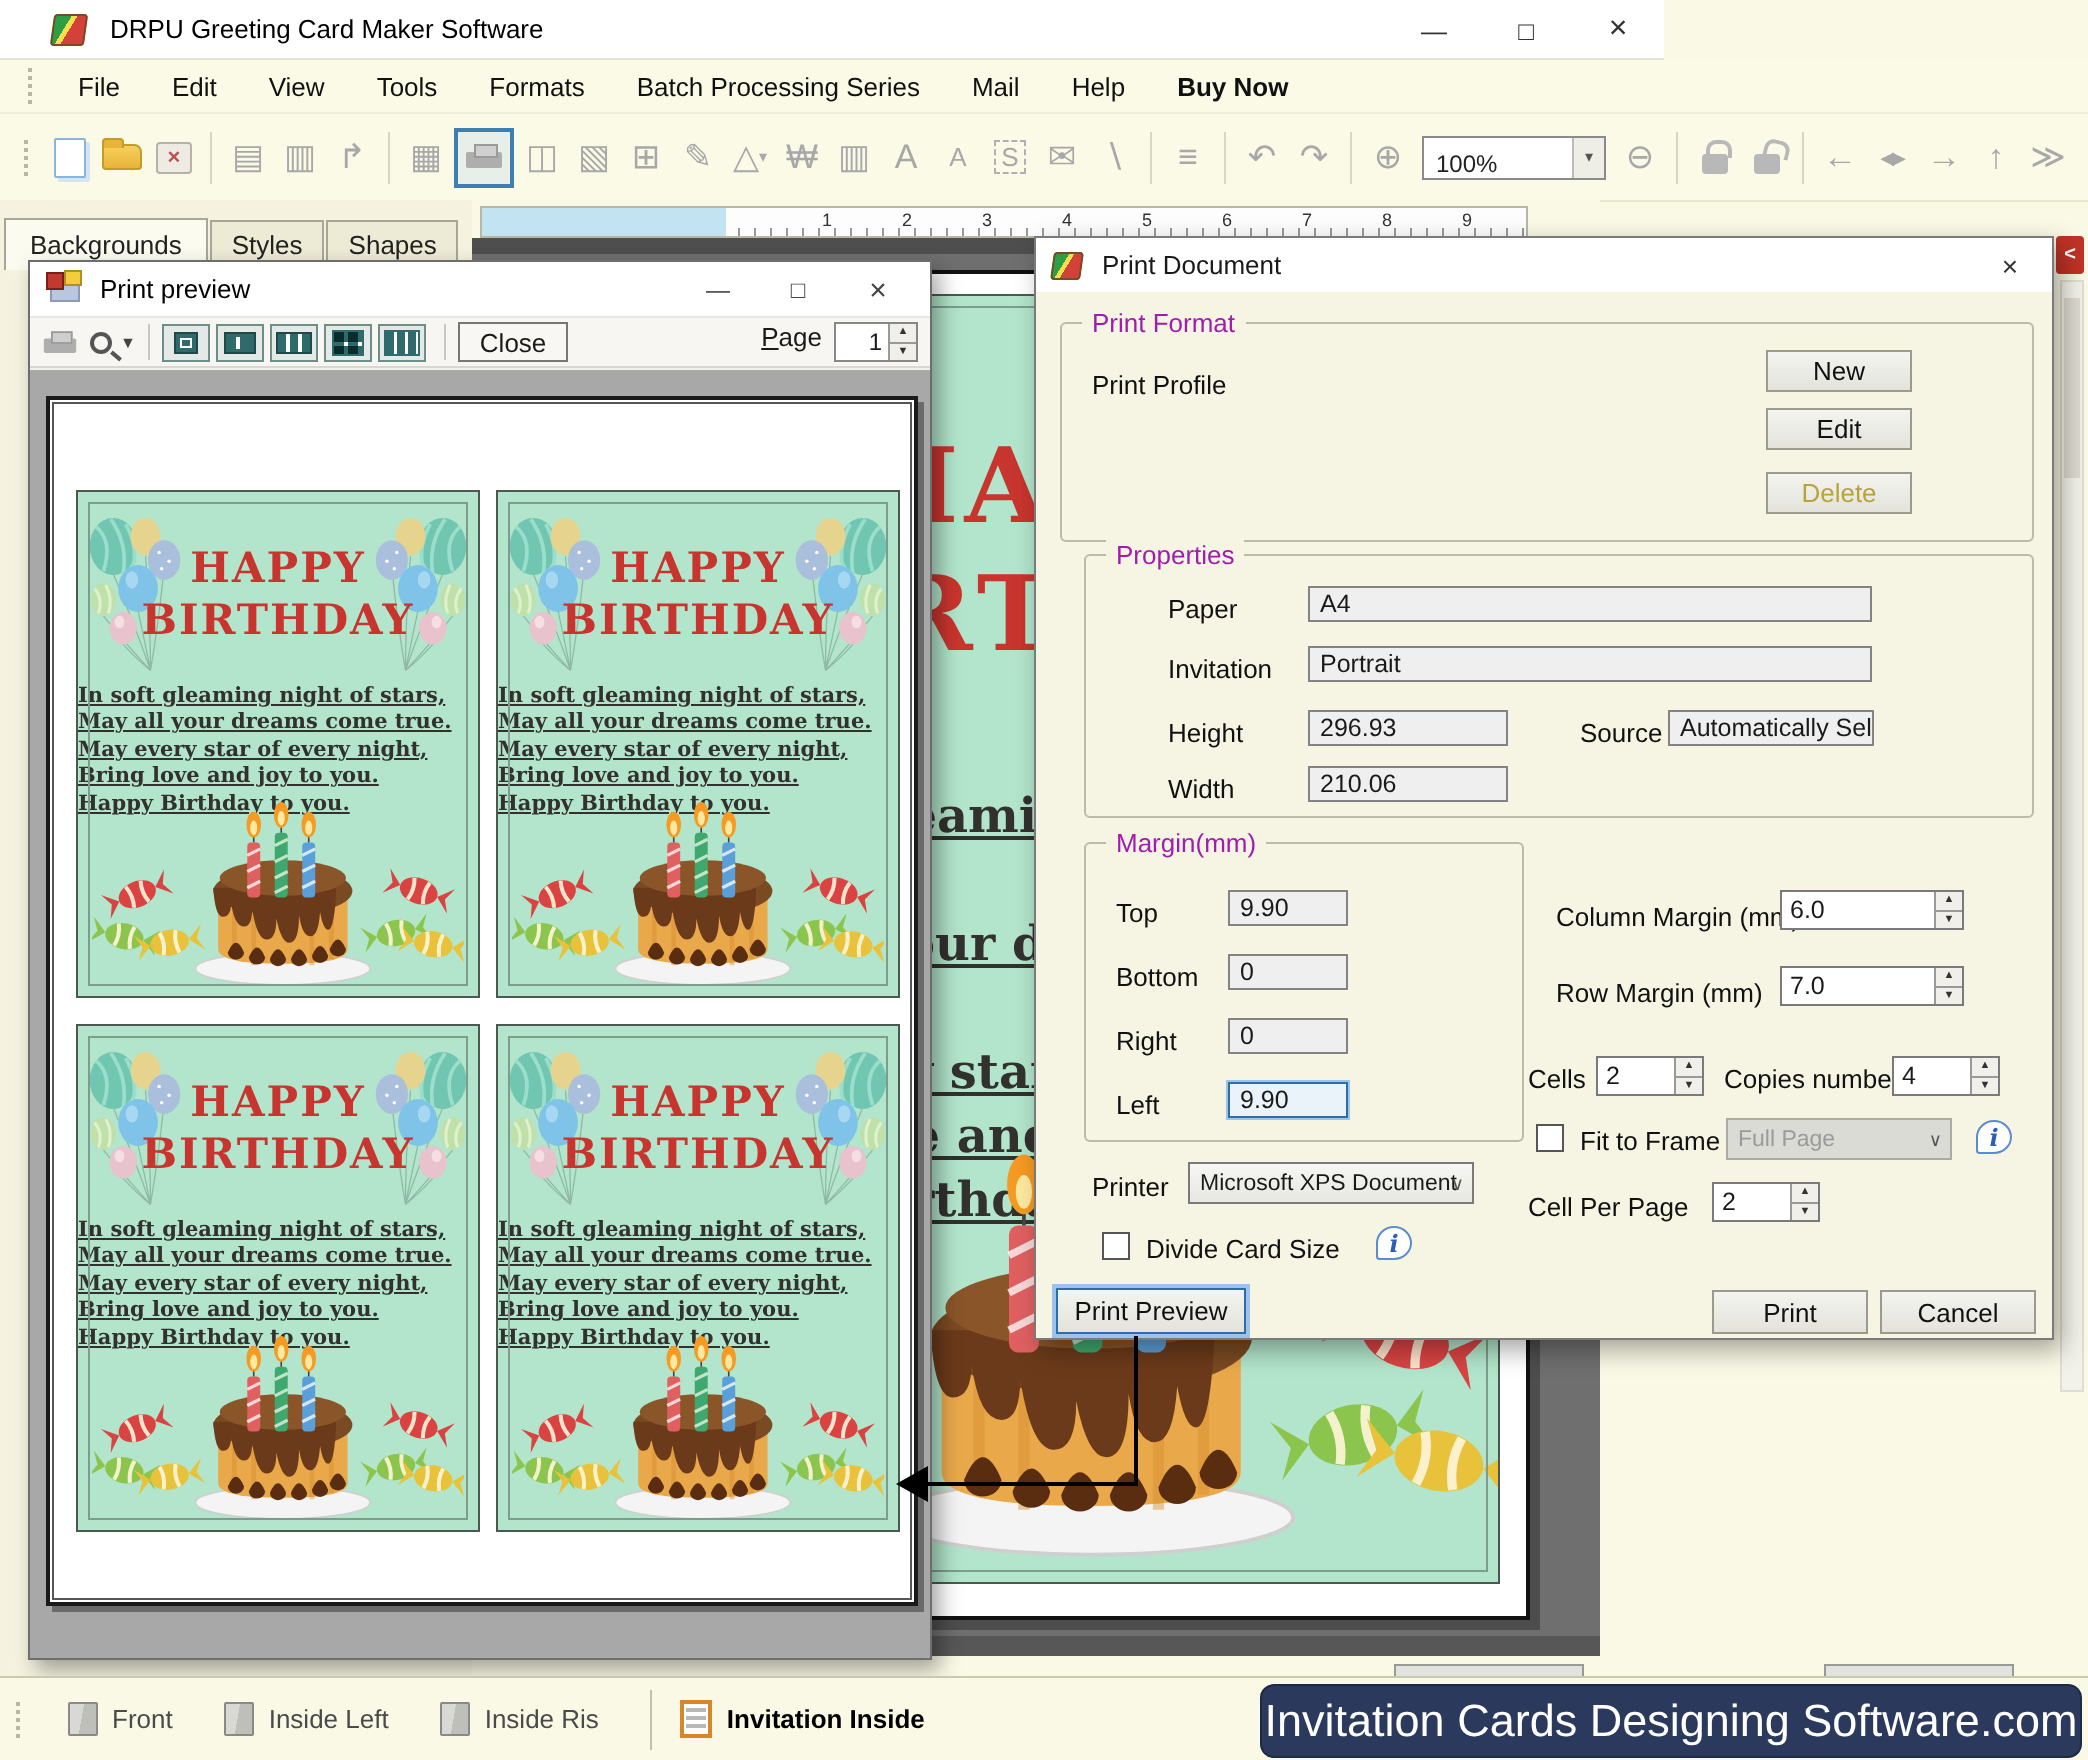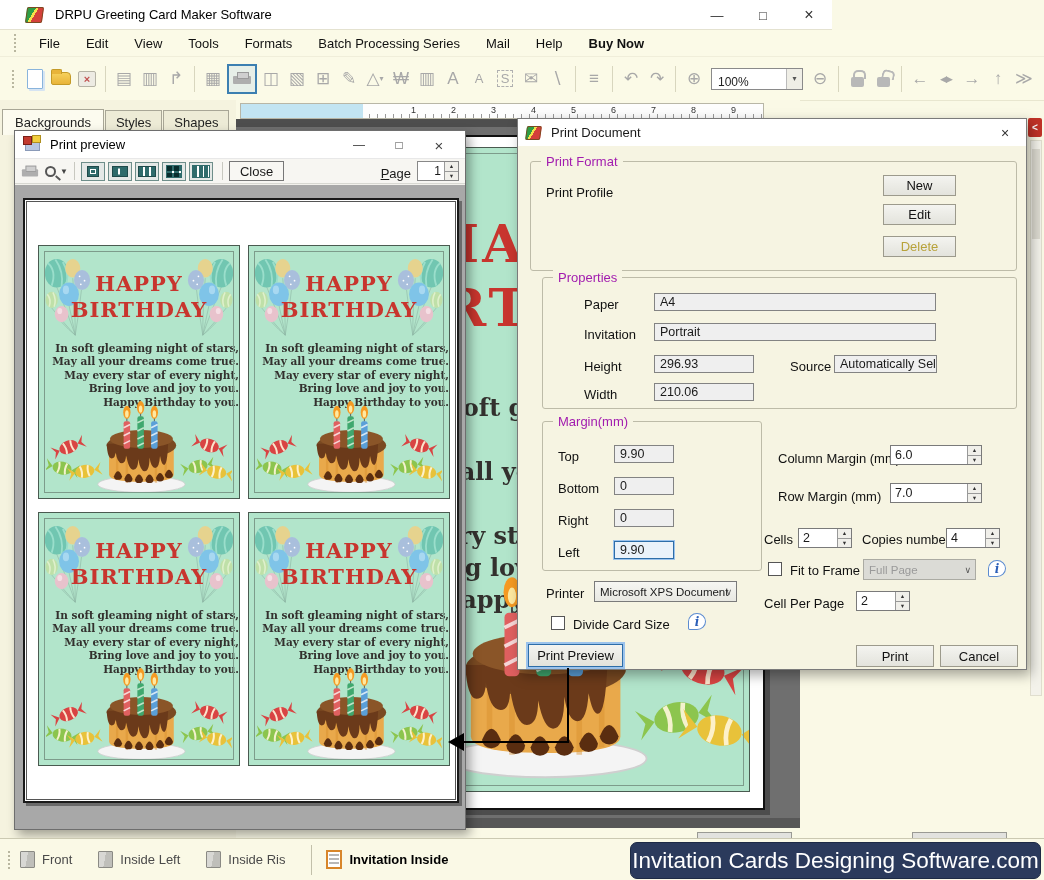--- a/index.html
+++ b/index.html
@@ -64,22 +64,22 @@
               box-shadow:5px 5px 0 rgba(0,0,0,.30); }
 
   
   .card { position:relative; background:#B2E5CB; border:1px solid #4a5a50; overflow:hidden; }
   .card::after { content:""; position:absolute; inset:5px; border:1px solid #7D9C8B; pointer-events:none; }
   .card .bal { position:absolute; top:3%; }
   .card .bal-l { left:2%; }
   .card .bal-r { right:2%; transform:scaleX(-1); }
   .card .card-title { position:absolute; top:10%; width:100%; text-align:center; color:#C8352E;
         font-family:"DejaVu Serif", serif; font-weight:bold; }
-  .card .poem { position:absolute; top:38%; width:100%; text-align:right; color:#33312e;
-        font-family:"DejaVu Serif", serif; font-weight:bold; }
+  .card .poem { position:absolute; top:38%; width:100%; text-align:left; color:#33312e;
+        font-family:"DejaVu Serif", serif; font-weight:bold;text-decoration:underline; }
   .card .cake { position:absolute; left:50%; transform:translateX(-50%); }
   .card.small { width:202px; height:254px; }
   .card.small .card-title { font-size:21px; line-height:26px; letter-spacing:1px; }
   .card.small .poem { font-size:10.5px; line-height:13.5px; }
   .card.small .bal { width:62px; height:88px; }
   .card.small .cake { width:186px; height:100px; bottom:4px; }
   .card.big { position:absolute; left:13px; top:10px; width:420px; height:645px; }
   .card.big .card-title { font-size:52px; line-height:64px; letter-spacing:3px; }
   .card.big .poem { font-size:24px; line-height:32px; }
   .card.big .bal { width:138px; height:196px; }
@@ -102,21 +102,21 @@
   .pv-sep { width:1px; height:18px; background:#C8C8C0; margin:0 6px; flex:none; }
   .layout-btn { width:24px; height:19px; background:#E4E8E6; border:1px solid #6E8E8A; display:flex; align-items:center; justify-content:center; flex:none; margin-right:3px; }
   .layout-inner { background:#2F6B6B; border:1px solid #1f4a4a; }
   .li-1 { width:12px; height:11px; box-shadow:inset 0 0 0 2px #2F6B6B, inset 0 0 0 3px #fff; }
   .li-2 { width:16px; height:11px; background-image:linear-gradient(90deg,#2F6B6B 0 5px,#fff 5px 7px,#2F6B6B 7px 100%), linear-gradient(#fff,#fff); box-shadow:inset 0 0 0 1.5px #2F6B6B; background-color:#fff; }
   .li-3 { width:18px; height:11px; background:repeating-linear-gradient(90deg,#2F6B6B 0 4px,#fff 4px 6px); }
   .li-4 { width:16px; height:13px; background:repeating-linear-gradient(90deg,#2F6B6B 0 5px,#fff 5px 7px), repeating-linear-gradient(#2F6B6B 0 5px,#fff 5px 7px); background-blend-mode:multiply; border:1px solid #2F6B6B; }
   .li-6 { width:18px; height:13px; background:repeating-linear-gradient(90deg,#2F6B6B 0 4px,#fff 4px 5.5px); border:1px solid #2F6B6B; }
   .pv-close-btn { height:20px; padding:0 10px; border:1px solid #777; background:#F8F7F3; font-size:13px; display:flex; align-items:center; flex:none; }
   .ul-first::first-letter { text-decoration:underline; }
-  .pv-page-area { position:absolute; right:6px; display:flex; align-items:flex-end; gap:6px; }
+  .pv-page-area { position:absolute; right:6px; display:flex; align-items:flex-start; gap:6px; }
   .pv-page-lbl { font-size:13px; }
   .pv-spin { width:42px; height:20px; background:#fff; border:1px solid #888; display:flex; }
   .pv-spin .v { flex:1; font-size:12px; text-align:right; padding:2px 3px 0 0; }
   .spin-arrows { width:14px; border-left:1px solid #999; display:flex; flex-direction:column; }
   .spin-arrows div { flex:1; font-size:5.5px; color:#333; display:flex; align-items:center; justify-content:center; background:#F0EFEA; }
   .spin-arrows div:first-child { border-bottom:1px solid #999; }
   .pv-content { position:absolute; left:0; top:54px; right:0; bottom:0; background:#A8A8A8; overflow:hidden; }
   .pv-page { position:absolute; left:8px; top:13px; width:436px; height:605px; background:#fff;
              border:2px solid #1a1a1a; box-shadow:3px 3px 0 #6a6a6a, inset 0 0 0 1px #fff, inset 0 0 0 2px #555;
              display:grid; grid-template-columns:202px 202px; grid-template-rows:254px 254px;
@@ -640,21 +640,21 @@
   <svg class="anno">
     <polyline points="568,668 568,742 464,742" fill="none" stroke="#000" stroke-width="2"></polyline>
     <polygon points="464,733 448,742 464,751" fill="#000"></polygon>
   </svg>
 
   <div class="hidden-btn" style="left:697px"></div>
   <div class="hidden-btn" style="left:912px"></div>
 
   <div class="bottombar">
     <div class="grip" style="margin-left:8px"></div>
-    <div class="bb-item" style="">
+    <div class="bb-item" style="margin-left:14px">
       <span class="bb-icon"></span>
       <span>Front</span>
     </div>
     <div class="bb-item">
       <span class="bb-icon"></span>
       <span>Inside Left</span>
     </div>
     <div class="bb-item">
       <span class="bb-icon"></span>
       <span>Inside Ris</span>

